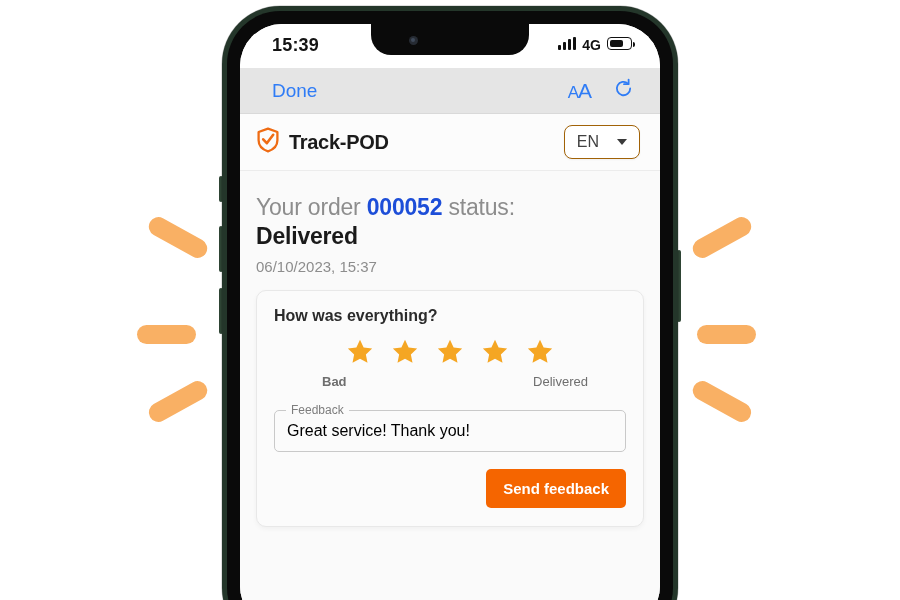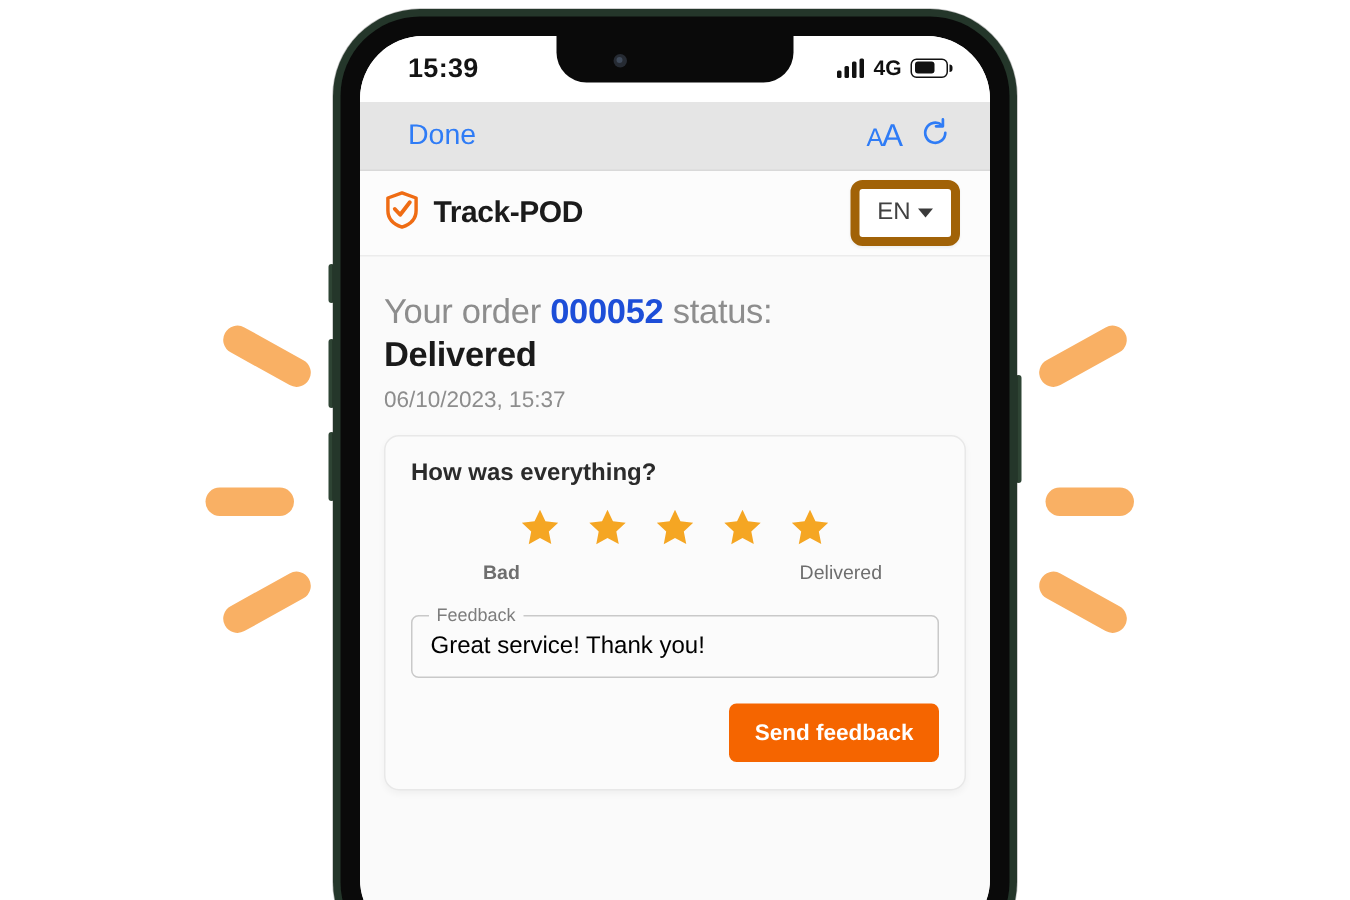--- a/index.html
+++ b/index.html
@@ -114,21 +114,20 @@
     font-size: 18px;
     font-weight: 700;
     color: #141414;
     letter-spacing: .2px;
   }
   .status-right {
     position: absolute;
     right: 28px;
     top: 13px;
     display: flex;
-    align-items: center;
     gap: 6px;
   }
   .signal-bars { display: flex; align-items: flex-end; gap: 2px; height: 13px; }
   .signal-bars i { display:block; width: 3px; background: #111; border-radius: 1px; }
   .signal-bars i:nth-child(1){ height: 5px; }
   .signal-bars i:nth-child(2){ height: 8px; }
   .signal-bars i:nth-child(3){ height: 11px; }
   .signal-bars i:nth-child(4){ height: 13px; }
   .net-label { font-size: 14px; font-weight: 600; color: #111; }
   .battery {
@@ -183,21 +182,21 @@
     font-size: 18px;
     font-weight: 600;
     color: #1a1a1a;
     letter-spacing: -.1px;
   }
   .browser-right {
     position: absolute;
     right: 26px;
     display: flex;
     align-items: center;
-    gap: 12px;
+    gap: 22px;
   }
   .aa-btn {
     font-size: 17px;
     color: #2f7cf6;
     cursor: pointer;
     letter-spacing: -1px;
   }
   .aa-btn .big { font-size: 21px; }
 
   
@@ -221,23 +220,23 @@
   }
   .brand-name {
     font-size: 20px;
     font-weight: 700;
     color: #1b1b1b;
     letter-spacing: -.3px;
   }
   .lang-select {
     display: flex;
     align-items: center;
-    gap: 5px;
+    gap: 18px;
     background: #ffffff;
-    border: 6px solid #a16207;
+    border: 1px solid #a16207;
     border-radius: 8px;
     padding: 7px 12px;
     cursor: pointer;
     box-shadow: 0 1px 2px rgba(0,0,0,.05);
   }
   .lang-code { font-size: 16px; color: #414141; }
   .caret {
     width: 0; height: 0;
     border-left: 5px solid transparent;
     border-right: 5px solid transparent;

